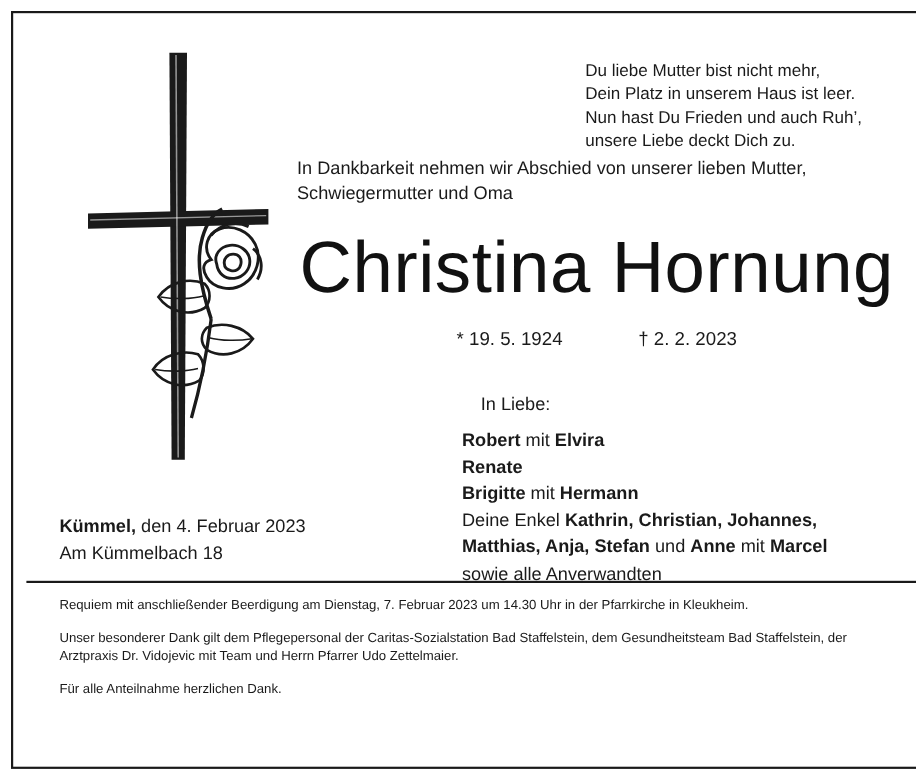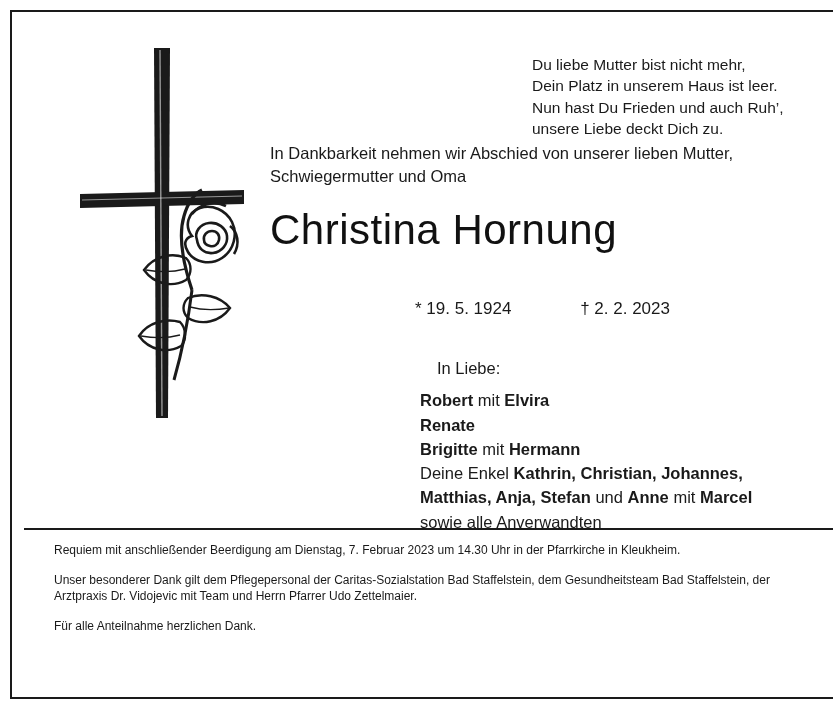--- a/index.html
+++ b/index.html
@@ -60,22 +60,22 @@
     font-size: 16.5px;
     line-height: 1.4;
   }
 
   
   .name {
     position: absolute;
     left: 258px;
     top: 196px;
     width: 545px;
-    text-align: left;
-    font-size: 42px;
+    text-align: center;
+    font-size: 66px;
     font-weight: 400;
     letter-spacing: 0.5px;
     color: #111;
     line-height: 1.05;
   }
   .born-name {
     position: absolute;
     left: 258px;
     top: 258px;
     width: 545px;
@@ -196,20 +196,24 @@
       <div id="family-lines">
           <div><b>Robert</b><span> mit </span><b>Elvira</b></div>
           <div><b>Renate</b></div>
           <div><b>Brigitte</b><span> mit </span><b>Hermann</b></div>
           <div><span>Deine Enkel </span><b>Kathrin, Christian, Johannes,</b></div>
           <div><b>Matthias, Anja, Stefan</b><span> und </span><b>Anne</b><span> mit </span><b>Marcel</b></div>
           <div><span>sowie alle Anverwandten</span></div>
         </div>
     </div>
 
+    <div class="place">
+      <div><span class="town">Kümmel,</span><span> den 4. Februar 2023</span></div>
+      <div>Am Kümmelbach 18</div>
+    </div>
 
     <div class="divider"></div>
 
     <div class="footer">
       <p>Requiem mit anschließender Beerdigung am Dienstag, 7. Februar 2023 um 14.30 Uhr in der Pfarrkirche in Kleukheim.</p>
       <p>Unser besonderer Dank gilt dem Pflegepersonal der Caritas-Sozialstation Bad Staffelstein, dem Gesundheitsteam Bad Staffelstein, der Arztpraxis Dr. Vidojevic mit Team und Herrn Pfarrer Udo Zettelmaier.</p>
       <p>Für alle Anteilnahme herzlichen Dank.</p>
     </div>
 
   </div>

